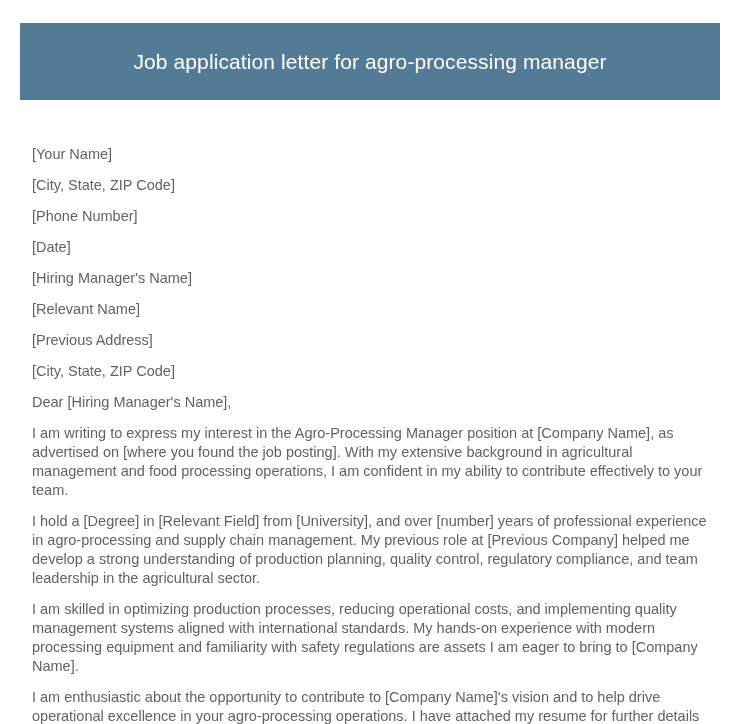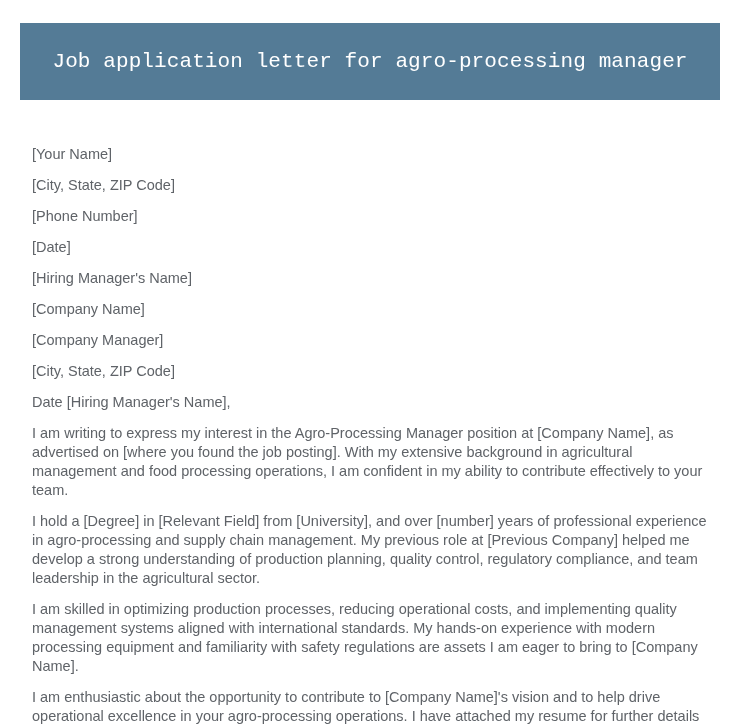--- a/index.html
+++ b/index.html
@@ -29,21 +29,21 @@
     width: 700px;
     height: 77px;
     background: #547b96;
     display: flex;
     align-items: center;
     justify-content: center;
     box-sizing: border-box;
   }
   .title-banner .title-text {
     color: #ffffff;
-    font-family: Liberation Mono, monospace;
+    font-family: Liberation Sans, sans-serif;
     font-size: 21px;
     font-weight: 400;
     line-height: 26px;
     letter-spacing: 0.1px;
     text-align: center;
     white-space: nowrap;
   }
 
   
   .letter-body {
@@ -83,26 +83,26 @@
 
     <div>
       <div class="letter-line">[Your Name]</div>
       <div class="letter-line">[City, State, ZIP Code]</div>
       <div class="letter-line">[Phone Number]</div>
       <div class="letter-line">[Date]</div>
     </div>
 
     <div>
       <div class="letter-line">[Hiring Manager's Name]</div>
-      <div class="letter-line">[Company Name]</div>
-      <div class="letter-line">[Company Manager]</div>
+      <div class="letter-line">[Relevant Name]</div>
+      <div class="letter-line">[Previous Address]</div>
       <div class="letter-line">[City, State, ZIP Code]</div>
     </div>
 
-    <div class="letter-line">Date [Hiring Manager's Name],</div>
+    <div class="letter-line">Dear [Hiring Manager's Name],</div>
 
     <p class="letter-para">I am writing to express my interest in the Agro-Processing Manager position at [Company Name], as advertised on [where you found the job posting]. With my extensive background in agricultural management and food processing operations, I am confident in my ability to contribute effectively to your team.</p>
     <p class="letter-para">I hold a [Degree] in [Relevant Field] from [University], and over [number] years of professional experience in agro-processing and supply chain management. My previous role at [Previous Company] helped me develop a strong understanding of production planning, quality control, regulatory compliance, and team leadership in the agricultural sector.</p>
     <p class="letter-para">I am skilled in optimizing production processes, reducing operational costs, and implementing quality management systems aligned with international standards. My hands-on experience with modern processing equipment and familiarity with safety regulations are assets I am eager to bring to [Company Name].</p>
     <p class="letter-para">I am enthusiastic about the opportunity to contribute to [Company Name]'s vision and to help drive operational excellence in your agro-processing operations. I have attached my resume for further details about my qualifications and achievements.</p>
 
     <div class="letter-line">Sincerely,</div>
     <div class="letter-line">[Your Name]</div>
 
   </div>

